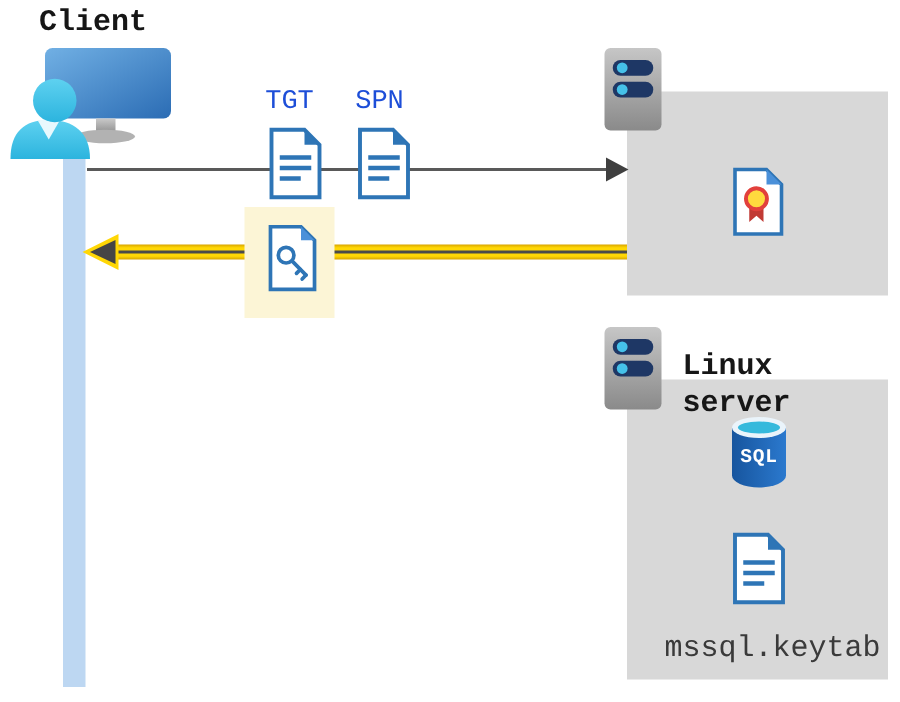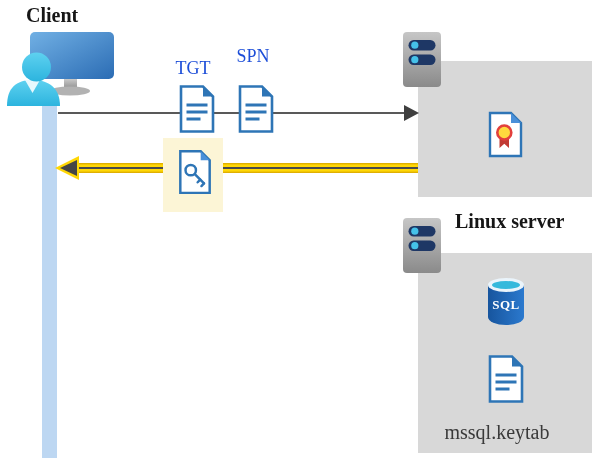--- a/index.html
+++ b/index.html
@@ -1,17 +1,17 @@
 <!DOCTYPE html>
 <html><head>
 <meta charset="utf-8">
 <style>
   html,body{margin:0;padding:0;background:#fff;}
   .canvas{position:relative;width:600px;height:468px;background:#ffffff;
-          font-family:Liberation Serif, serif;overflow:hidden;}
+          font-family:Liberation Mono, monospace;overflow:hidden;}
   .abs{position:absolute;}
 
   .title{font-weight:bold;color:#161616;font-size:20px;line-height:25px;}
   .small-label{color:#1d4ed8;font-size:18px;text-align:center;}
   .keytab{color:#3a3a3a;font-size:20px;text-align:center;}
 
   
   .timeline{left:42px;top:92px;width:15px;height:366px;background:#bdd7f2;}
 
   
@@ -89,21 +89,21 @@
     </defs>
     <rect x="26" y="0" width="84" height="47" rx="5" fill="url(#gMon)"></rect>
     <rect x="60" y="47" width="13" height="10" fill="url(#gStand)"></rect>
     <ellipse cx="66" cy="59" rx="20" ry="4.5" fill="#b2b2b2"></ellipse>
     <path d="M3 74 C3 56 12 48 28.5 48 C45 48 56 56 56 74 Z" fill="url(#gPer)"></path>
     <path d="M21 48 L28.5 61 L36 48 Z" fill="#e8f8fd"></path>
     <circle cx="32.5" cy="35" r="14.5" fill="url(#gPer)"></circle>
   </svg>
 
   <div class="abs small-label" style="left:168px;top:58px;width:50px;">TGT</div>
-  <div class="abs small-label" style="left:228px;top:46px;width:50px;">SPN</div>
+  <div class="abs small-label" style="left:228px;top:58px;width:50px;">SPN</div>
 
   <svg class="abs" style="left:177px;top:84px;" width="40" height="51" viewBox="0 0 40 50">
     <path d="M4 2 H26 L36 12 V47 H4 Z" fill="#ffffff" stroke="#2e75b6" stroke-width="2.6"></path>
     <path d="M26 2 V12 H36 Z" fill="#2e75b6"></path>
     <rect x="9.5" y="19" width="21" height="3" fill="#2e75b6"></rect>
     <rect x="9.5" y="26" width="21" height="3" fill="#2e75b6"></rect>
     <rect x="9.5" y="33" width="14" height="3" fill="#2e75b6"></rect>
   </svg>
 
   <svg class="abs" style="left:236px;top:84px;" width="40" height="51" viewBox="0 0 40 50">
@@ -140,21 +140,21 @@
     <circle cx="12.8" cy="28.7" r="3.6" fill="#45c1e9"></circle>
   </svg>
 
   <svg class="abs" style="left:487px;top:111px;" width="37" height="48" viewBox="0 0 37 48">
     <path d="M3 2 H24 L34 12 V45 H3 Z" fill="#ffffff" stroke="#2e75b6" stroke-width="2.4"></path>
     <path d="M24 2 V12 H34 Z" fill="#4a90d9"></path>
     <path d="M12.5 24 L12.5 37 L17.3 32.8 L22 37 L22 24 Z" fill="#c13a34"></path>
     <circle cx="17.3" cy="21.5" r="7" fill="#ffda3e" stroke="#e2403c" stroke-width="2.6"></circle>
   </svg>
 
-  <div class="abs title" style="left:455px;top:209px;width:142px;">Linux server</div>
+  <div class="abs title" style="left:455px;top:232px;width:142px;">Linux server</div>
 
   <svg class="abs" style="left:402px;top:217px;" width="40" height="57" viewBox="0 0 40 57">
     <defs>
       <linearGradient id="gSrv2" x1="0" y1="0" x2="0" y2="1">
         <stop offset="0" stop-color="#c6c6c6"></stop>
           <stop offset="1" stop-color="#8a8a8a"></stop>
       </linearGradient>
     </defs>
     <rect x="1" y="1" width="38" height="55" rx="4" fill="url(#gSrv2)"></rect>
     <rect x="6.5" y="9" width="27" height="10.5" rx="5.2" fill="#1e3765"></rect>
@@ -172,15 +172,15 @@
   </div>
 
   <svg class="abs" style="left:486px;top:354px;" width="40" height="51" viewBox="0 0 40 50">
     <path d="M4 2 H26 L36 12 V47 H4 Z" fill="#ffffff" stroke="#2e75b6" stroke-width="2.6"></path>
     <path d="M26 2 V12 H36 Z" fill="#2e75b6"></path>
     <rect x="9.5" y="19" width="21" height="3" fill="#2e75b6"></rect>
     <rect x="9.5" y="26" width="21" height="3" fill="#2e75b6"></rect>
     <rect x="9.5" y="33" width="14" height="3" fill="#2e75b6"></rect>
   </svg>
 
-  <div class="abs keytab" style="left:422px;top:421px;width:150px;">mssql.keytab</div>
+  <div class="abs keytab" style="left:440px;top:421px;width:150px;">mssql.keytab</div>
 
 </div>
 
 </body></html>

